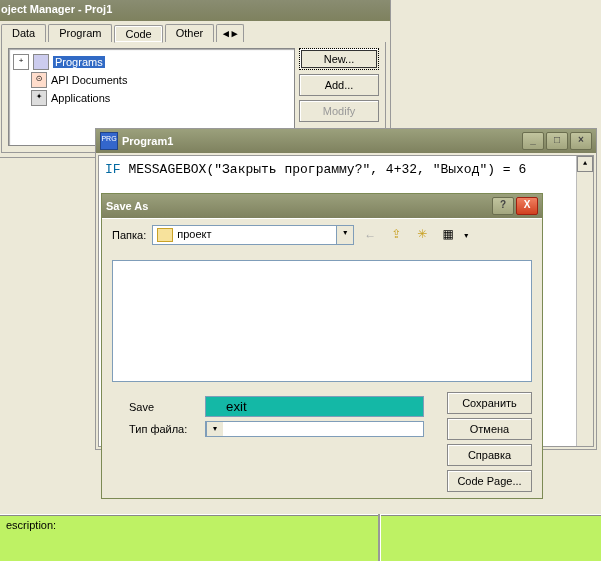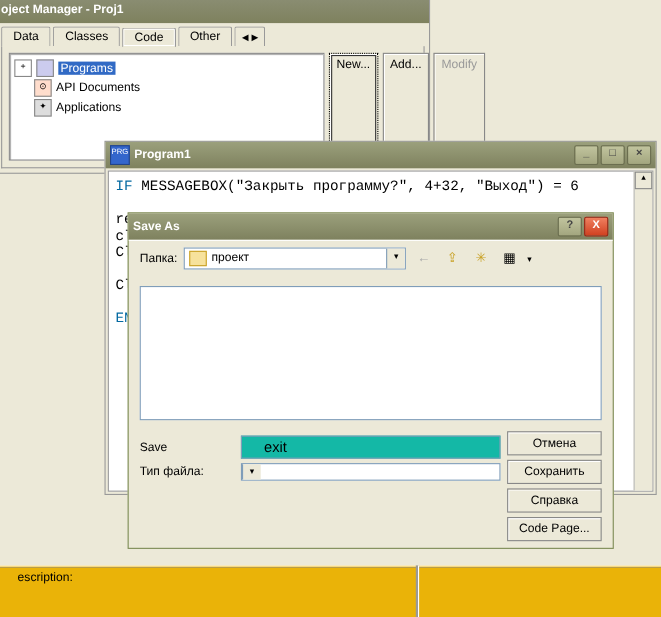--- a/index.html
+++ b/index.html
@@ -14,55 +14,55 @@
 .wbtn.close{background:linear-gradient(#f08060,#d04020);color:#fff;border-color:#a02010}
 .tabrow{display:flex;padding:3px 4px 0 4px;gap:2px}
 .tab{border:1px solid #999;border-bottom:none;padding:2px 10px;background:#ece9d8;border-radius:2px 2px 0 0;cursor:pointer}
 .tab.sel{background:#ece9d8;border-bottom:1px solid #ece9d8;position:relative;top:1px;box-shadow:inset 0 0 0 1px #fff}
 .tab.add{padding:2px 6px;font-weight:bold}
 .pmbody{display:flex;padding:6px;gap:4px}
 .tree{flex:1;background:#fff;border:1px solid #888;box-shadow:inset 1px 1px 1px #aaa;height:88px;padding:4px}
 .titem{display:flex;align-items:center;gap:4px;padding:1px 0}
 .titem .ti{width:14px;height:14px;border:1px solid #888;font-size:8px;text-align:center;line-height:12px}
 .titem.sel .lbl{background:#316ac5;color:#fff;padding:0 2px}
-.pmbtns{display:flex;flex-direction:row;gap:4px;width:80px}
+.pmbtns{display:flex;flex-direction:column;gap:4px;width:80px}
 .btn{background:#ece9d8;border:1px solid #888;padding:4px 6px;text-align:center;box-shadow:1px 1px 0 #fff inset;cursor:pointer}
 .btn.foc{border:1px dotted #000;outline:1px solid #333;outline-offset:-3px}
 .btn.dis{color:#999}
 .codearea{background:#fff;margin:2px;border:1px solid #999;padding:6px;font-family:'Courier New',monospace;font-size:13px;height:278px;position:relative}
 .kw{color:#0369a1}
 .scrollv{position:absolute;right:0;top:0;width:16px;height:100%;background:#ece9d8;border-left:1px solid #bbb}
 .sarrow{width:14px;height:14px;background:#ece9d8;border:1px solid #888;margin:0;font-size:7px;text-align:center;line-height:12px}
 .sasbody{border-top:1px solid #fff;padding:6px 10px}
 .lookrow{display:flex;align-items:center;gap:6px;margin-bottom:15px}
 .combo{flex:1;display:flex;background:#fff;border:1px solid #7f9db9}
 .combo .fld{flex:1;padding:2px 4px;display:flex;gap:4px}
 .fld .ficon{width:14px;height:12px;background:#f7e29c;border:1px solid #c9a227}
 .combo .cbtn{width:16px;background:#ece9d8;border-left:1px solid #7f9db9;text-align:center;font-size:8px;line-height:14px}
 .ibtn{width:20px;height:20px;text-align:center;line-height:18px;font-size:12px;cursor:pointer}
 .ibtn.dis{color:#aaa}
 .filepane{background:#fff;border:1px solid #7f9db9;height:120px;margin:4px 0 10px}
-.frow{display:flex;align-items:center;gap:22px;margin:4px 0}
+.frow{display:flex;align-items:center;gap:6px;margin:4px 17px}
 .frow label{width:70px}
 .tin{flex:1;background:#14b8a6;border:1px solid #7f9db9;padding:2px 20px}
 .sasbtns{display:flex;flex-direction:column;gap:4px;width:86px;align-items:stretch;margin-left:6px}
 .sasmain{display:flex}
 .sasleft{flex:1}
-.btmstrip{position:absolute;bottom:0;left:0;right:0;height:38px;border-top:1px solid #fff;background:#eab308;padding:4px 16px;box-shadow:inset 0 1px 0 #888}
+.btmstrip{position:absolute;bottom:0;left:0;right:0;height:38px;border-top:1px solid #fff;background:#bef264;padding:4px 6px;box-shadow:inset 0 1px 0 #888}
 </style>
 </head>
 <body>
 
 <div class="win" style="left:-4px;top:-4px;width:393px">
   <div class="titlebar">
     <span class="ttl">oject Manager - Proj1</span>
   </div>
   <div class="tabrow">
     <div class="tab">Data</div>
-    <div class="tab">Classes</div>
+    <div class="tab">Program</div>
     <div class="tab sel">Code</div>
     <div class="tab">Other</div>
     <div class="tab add">◂  ▸</div>
   </div>
   <div style="border:1px solid #999;margin:0 4px 4px;border-top:none">
   <div class="pmbody">
     <div class="tree">
       <div class="titem sel">
             <span class="ti">+</span>
             <span class="ti" style="background:#cce"></span>
@@ -107,21 +107,21 @@
     <div>&nbsp;</div>
     <div>   Cl</div>
     <div>&nbsp;</div>
     <div class="kw">ENDIF</div>
     <div class="scrollv">
       <div class="sarrow">▲</div>
     </div>
   </div>
 </div>
 
-<div class="win" style="left:116px;top:193px;width:440px;border-color:#7c8a54">
+<div class="win" style="left:101px;top:193px;width:440px;border-color:#7c8a54">
   <div class="titlebar ol">
     <span class="ttl">Save As</span>
     <div class="winbtns">
       <div class="wbtn help">?</div>
       <div class="wbtn close">X</div>
     </div>
   </div>
   <div class="sasbody">
     <div class="lookrow">
       <label>Папка:</label>
@@ -146,22 +146,22 @@
           <input class="tin" value="exit" style="">
         </div>
         <div class="frow">
           <label>Тип файла:</label>
           <div class="combo">
             <div class="cbtn">▾</div>
           </div>
         </div>
       </div>
       <div class="sasbtns">
+        <div class="btn">Сохранить</div>
         <div class="btn">Отмена</div>
-        <div class="btn">Сохранить</div>
         <div class="btn">Справка</div>
         <div class="btn">Code Page...</div>
       </div>
     </div>
   </div>
 </div>
 
 <div class="btmstrip">
   <span>escription:</span>
   <div style="position:absolute;left:378px;top:-1px;bottom:0;width:2px;background:#999;border-right:1px solid #fff"></div>

